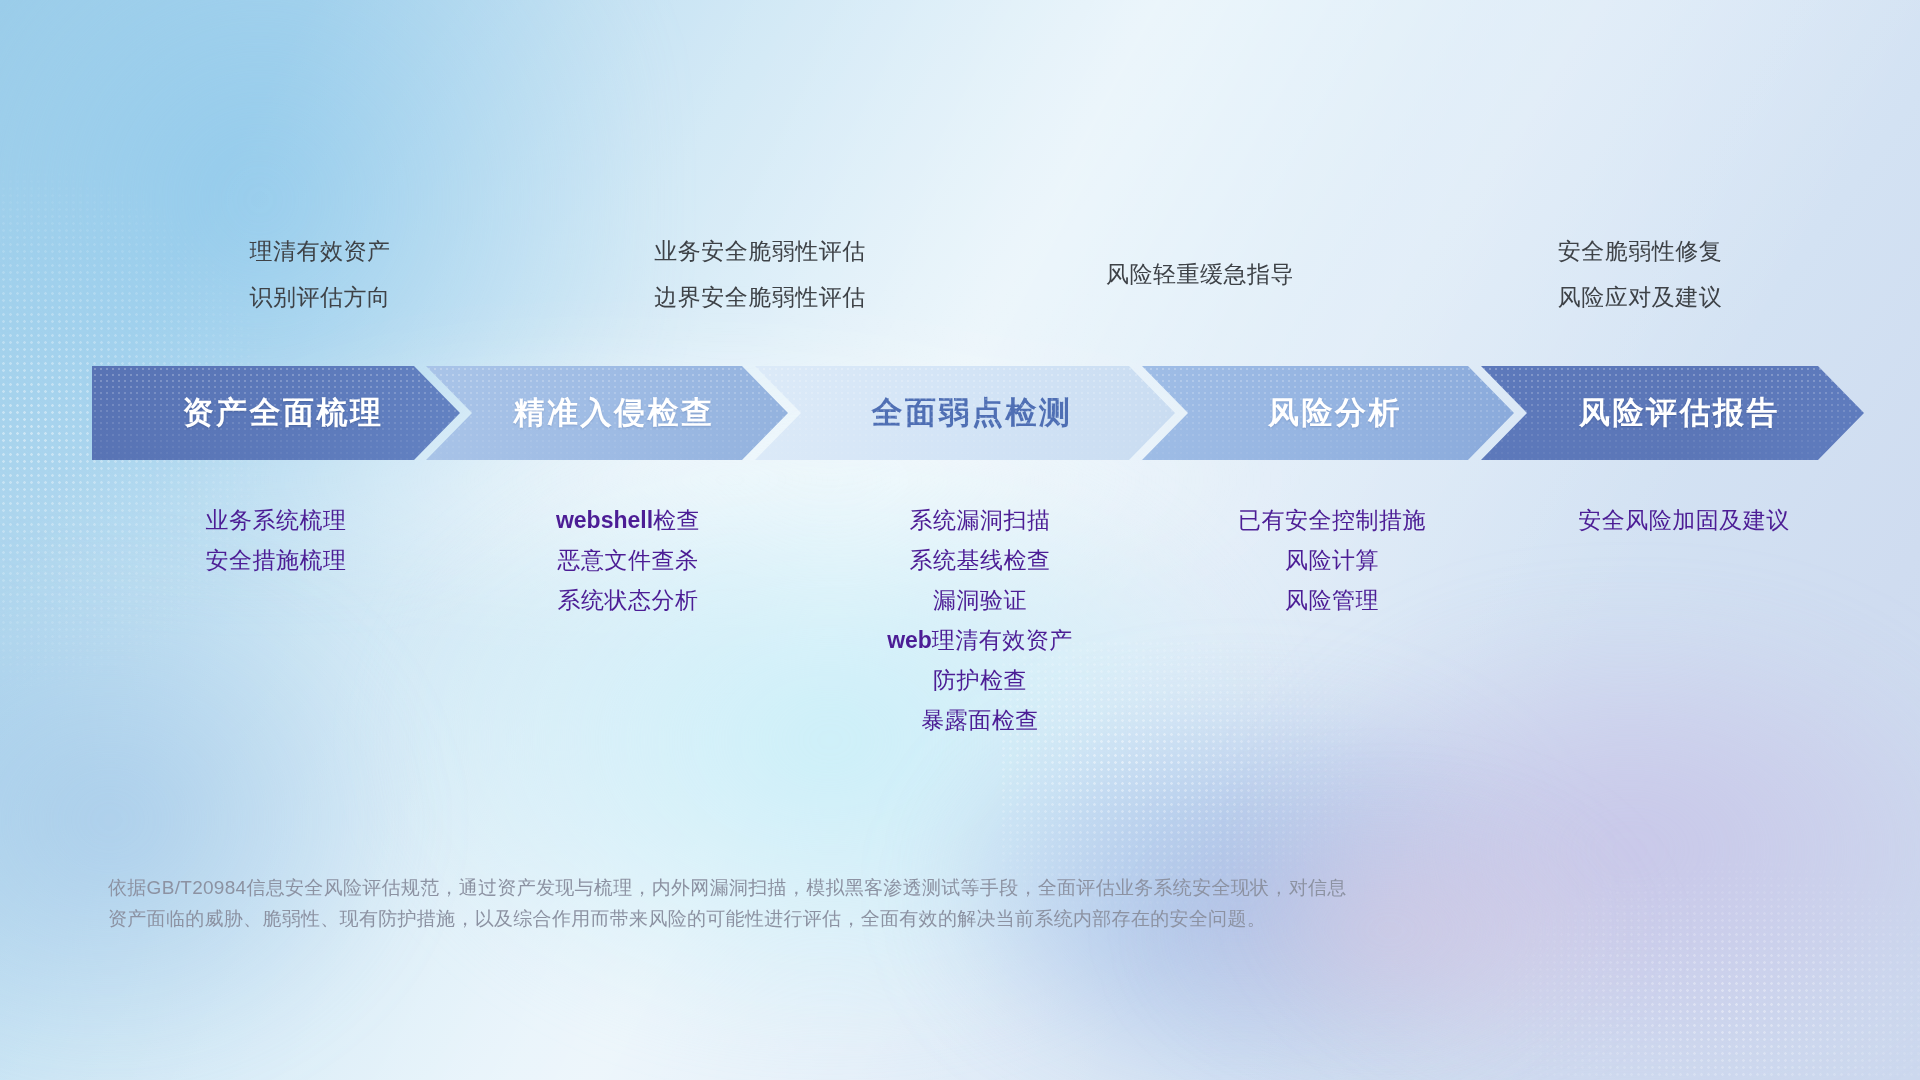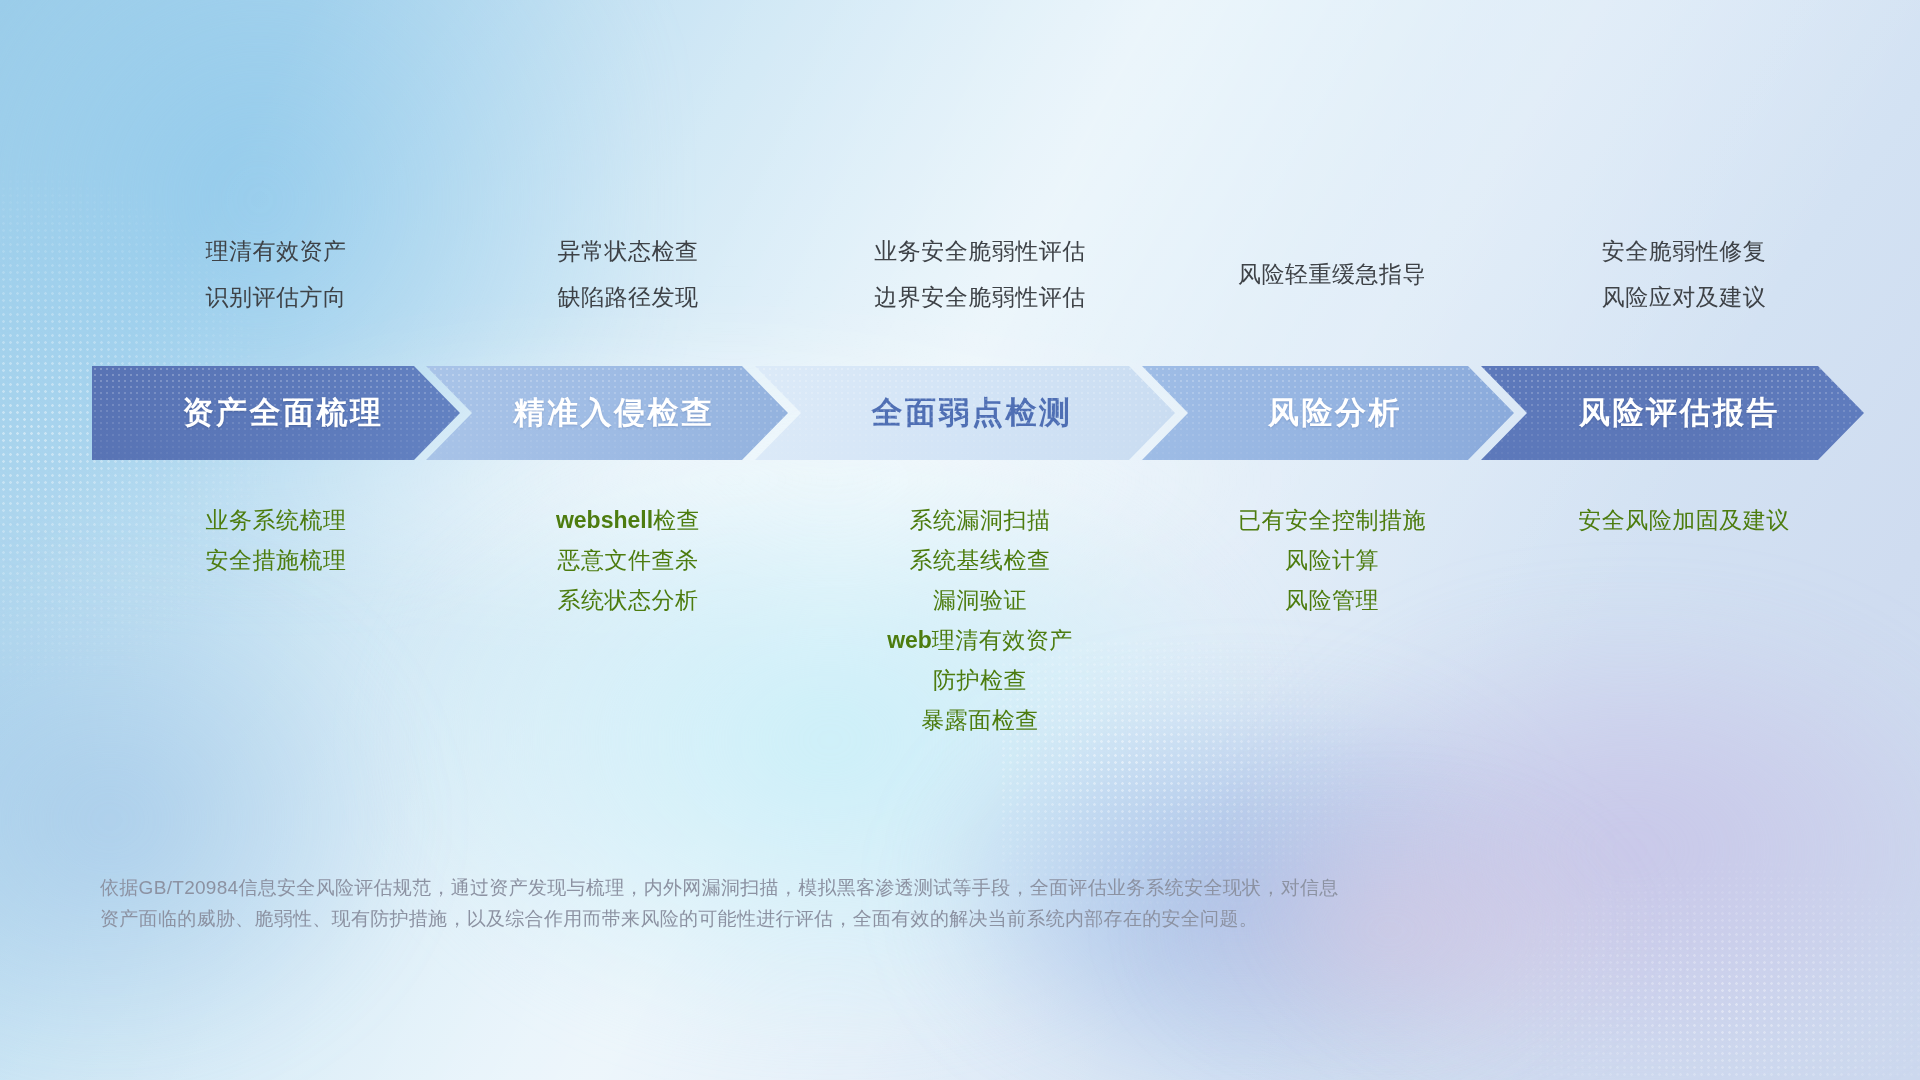--- a/index.html
+++ b/index.html
@@ -169,28 +169,28 @@
     background-image:radial-gradient(rgba(255,255,255,.25) .9px, rgba(255,255,255,0) 1.5px);
     background-size:6px 6px;
     -webkit-mask-image:linear-gradient(#000,rgba(0,0,0,.15));
     mask-image:linear-gradient(#000,rgba(0,0,0,.15));
     pointer-events:none;
   }
 
   
   .botrow { top:500px; align-items:flex-start; }
   .bl {
-    font-size:23px; color:#4d7c0f; letter-spacing:.5px;
+    font-size:23px; color:#4c1d95; letter-spacing:.5px;
     line-height:40px; white-space:nowrap;
   }
   .bl .lat { font-weight:bold; letter-spacing:0;margin-top:36px; }
 
   
   #footer {
-    position:absolute; left:100px; top:872px; width:1560px;
+    position:absolute; left:108px; top:872px; width:1560px;
     font-size:19px; line-height:31px; color:#8c92a2; letter-spacing:.3px;
   }
   #footer p { white-space:pre-line; }
 </style>
 </head>
 <body>
 
 <div id="bg">
   <div class="bglayer bg-base"></div>
   <div class="bglayer bg-topleft"></div>
@@ -207,24 +207,20 @@
 </div>
 
 <div id="stage">
 
   <div class="cols toprow">
     <div class="col">
       <div class="tl">理清有效资产</div>
       <div class="tl">识别评估方向</div>
     </div>
     <div class="col">
-      <div class="tl">异常状态检查</div>
-      <div class="tl">缺陷路径发现</div>
-    </div>
-    <div class="col">
       <div class="tl">业务安全脆弱性评估</div>
       <div class="tl">边界安全脆弱性评估</div>
     </div>
     <div class="col shift-up">
       <div class="tl">风险轻重缓急指导</div>
     </div>
     <div class="col">
       <div class="tl">安全脆弱性修复</div>
       <div class="tl">风险应对及建议</div>
     </div>

